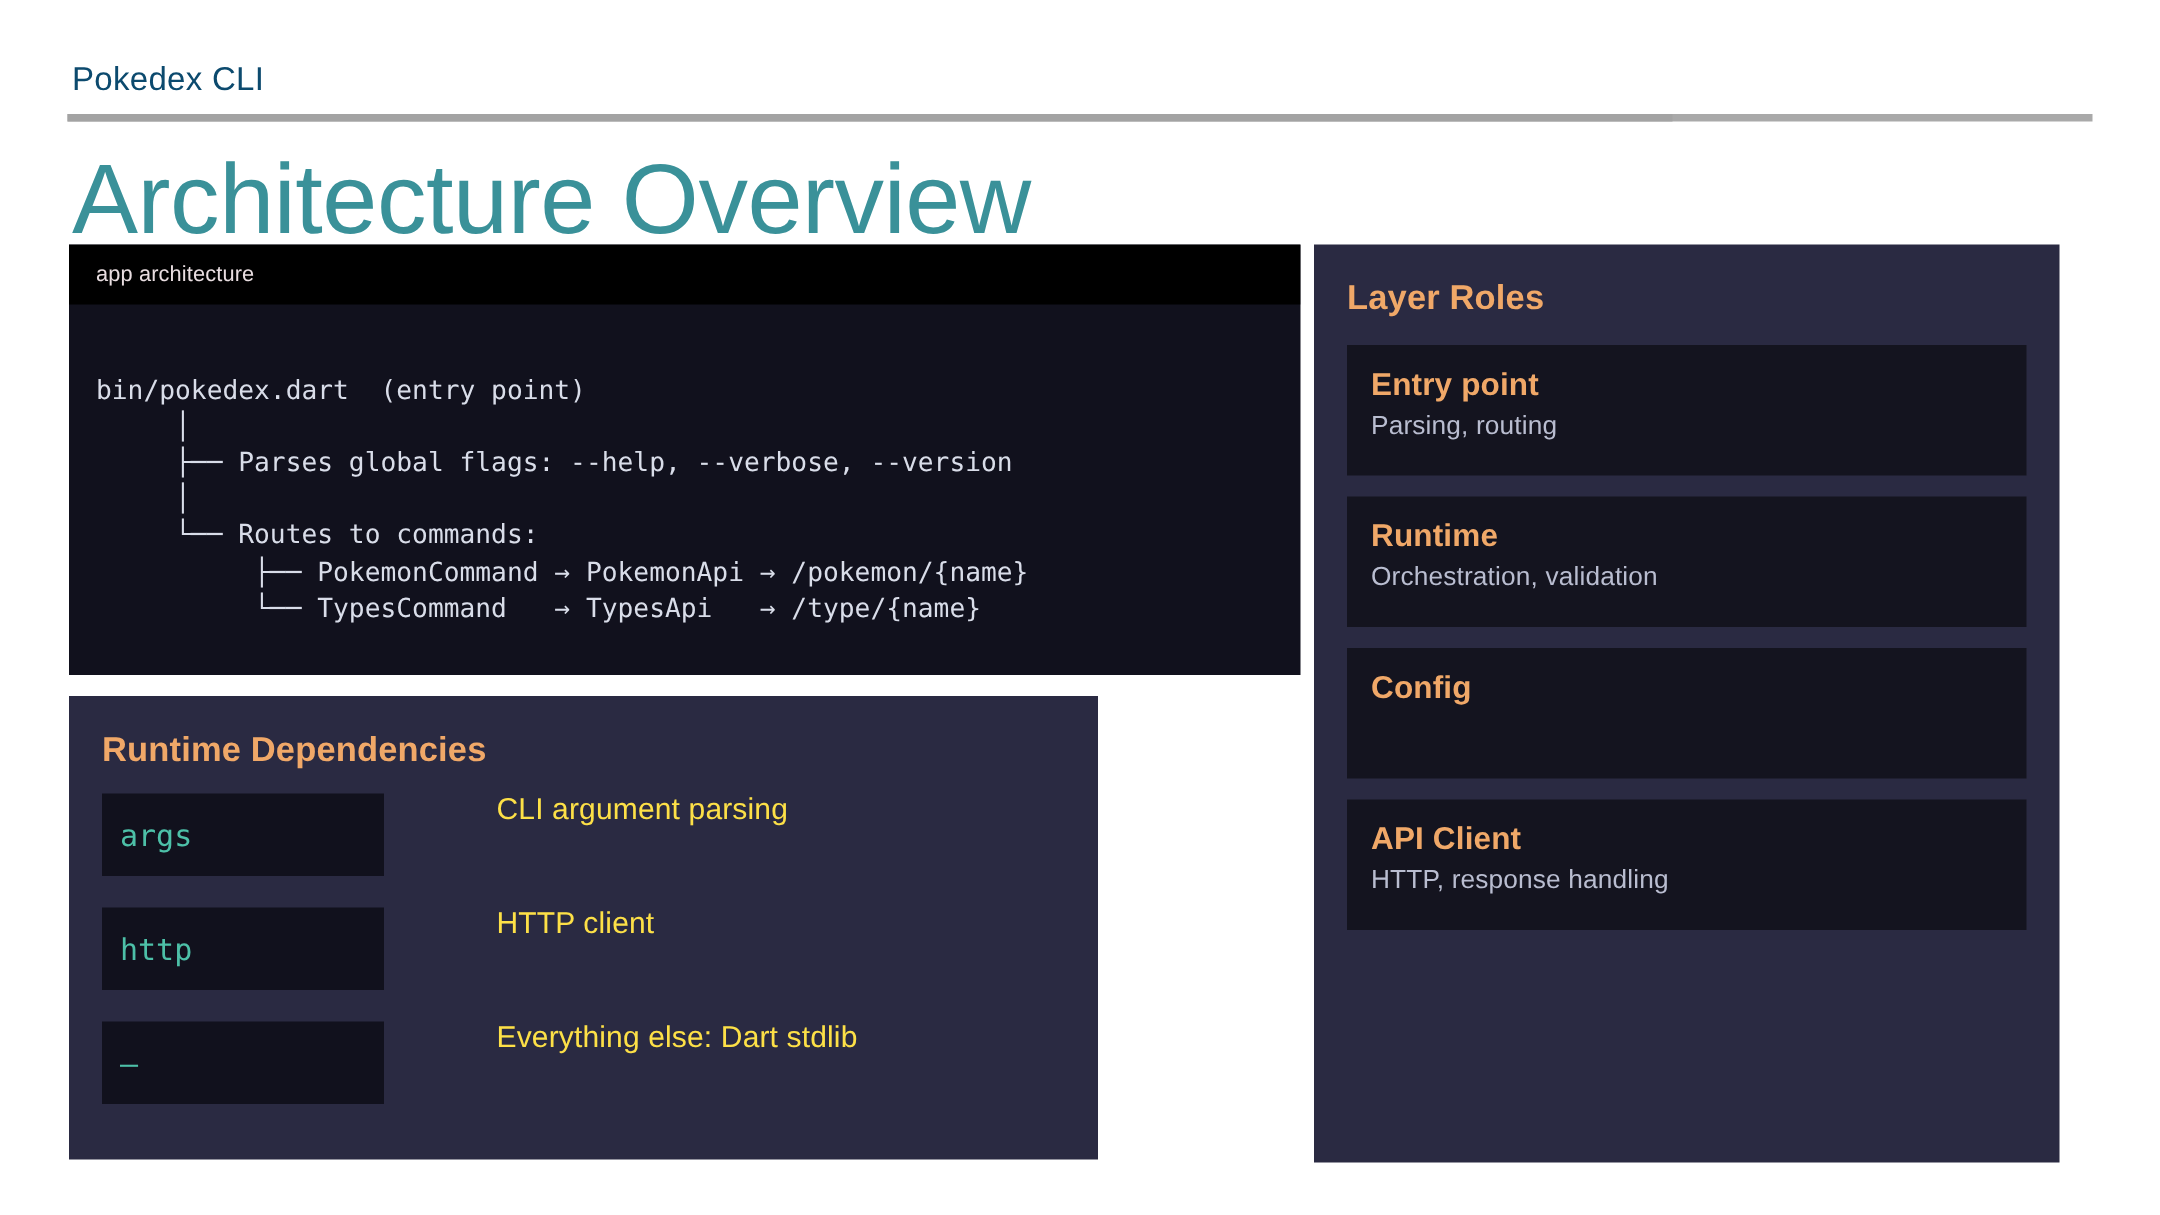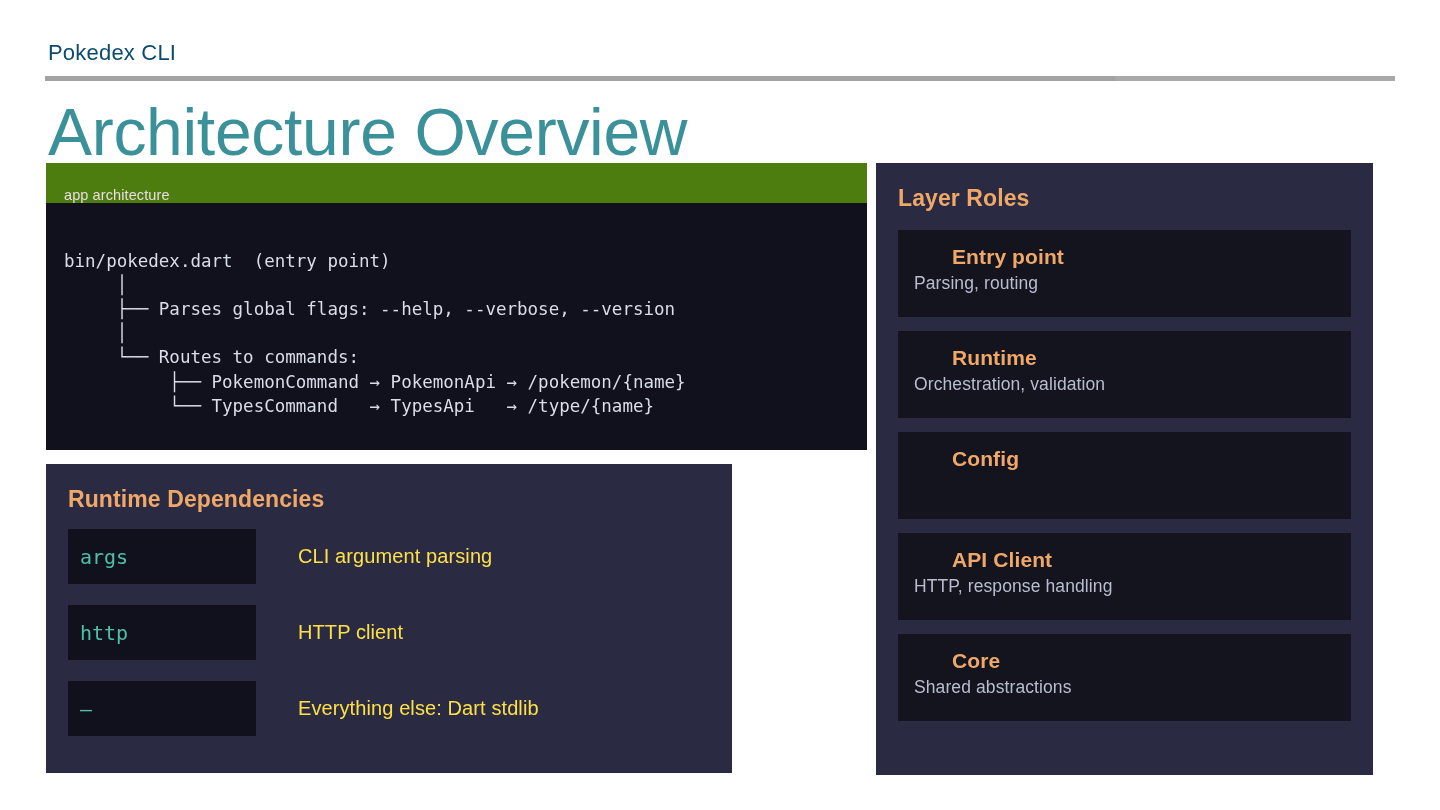--- a/index.html
+++ b/index.html
@@ -69,23 +69,23 @@
   
   #terminal-card {
     width: 821px;
     height: 287px;
     background: #11111d;
     overflow: hidden;
     position: relative;
   }
   #terminal-titlebar {
     height: 40px;
-    background: #4d7c0f;
+    background: #000000;
     display: flex;
-    align-items: flex-end;
+    align-items: center;
     padding-left: 18px;
     box-sizing: border-box;
   }
   #terminal-title-text {
     font-size: 14.5px;
     color: #e8dde0;
     letter-spacing: 0.1px;
   }
   #terminal-body {
     padding: 28px 0 0 18px;
@@ -109,23 +109,23 @@
   }
   #deps-heading {
     font-size: 23px;
     font-weight: bold;
     color: #f0a868;
     letter-spacing: 0.1px;
     margin-bottom: 16px;
   }
   .dep-row {
     display: flex;
-    align-items: center;
     height: 55px;
     margin-bottom: 21px;
+    gap: 33px;
   }
   .dep-chip {
     width: 188px;
     height: 55px;
     background: #11111d;
     display: flex;
     align-items: center;
     padding-left: 12px;
     box-sizing: border-box;
     flex: none;
@@ -166,21 +166,20 @@
     box-sizing: border-box;
     padding: 13px 16px 0 16px;
     margin-bottom: 14px;
   }
   .layer-name {
     font-size: 21px;
     font-weight: bold;
     color: #f0a868;
     letter-spacing: 0.1px;
     line-height: 1.35;
-    margin-left: 38px;
   }
   .layer-desc {
     font-size: 17.5px;
     color: #b9bdd0;
     letter-spacing: 0.1px;
     margin-top: 2px;
   }
 </style>
 </head>
 <body>
@@ -250,17 +249,13 @@
 
   <div class="layer-card">
     <div class="layer-name">Config</div>
   </div>
 
   <div class="layer-card">
     <div class="layer-name">API Client</div>
     <div class="layer-desc">HTTP, response handling</div>
   </div>
 
-  <div class="layer-card">
-    <div class="layer-name">Core</div>
-    <div class="layer-desc">Shared abstractions</div>
-  </div>
 </div>
 
 </body></html>

